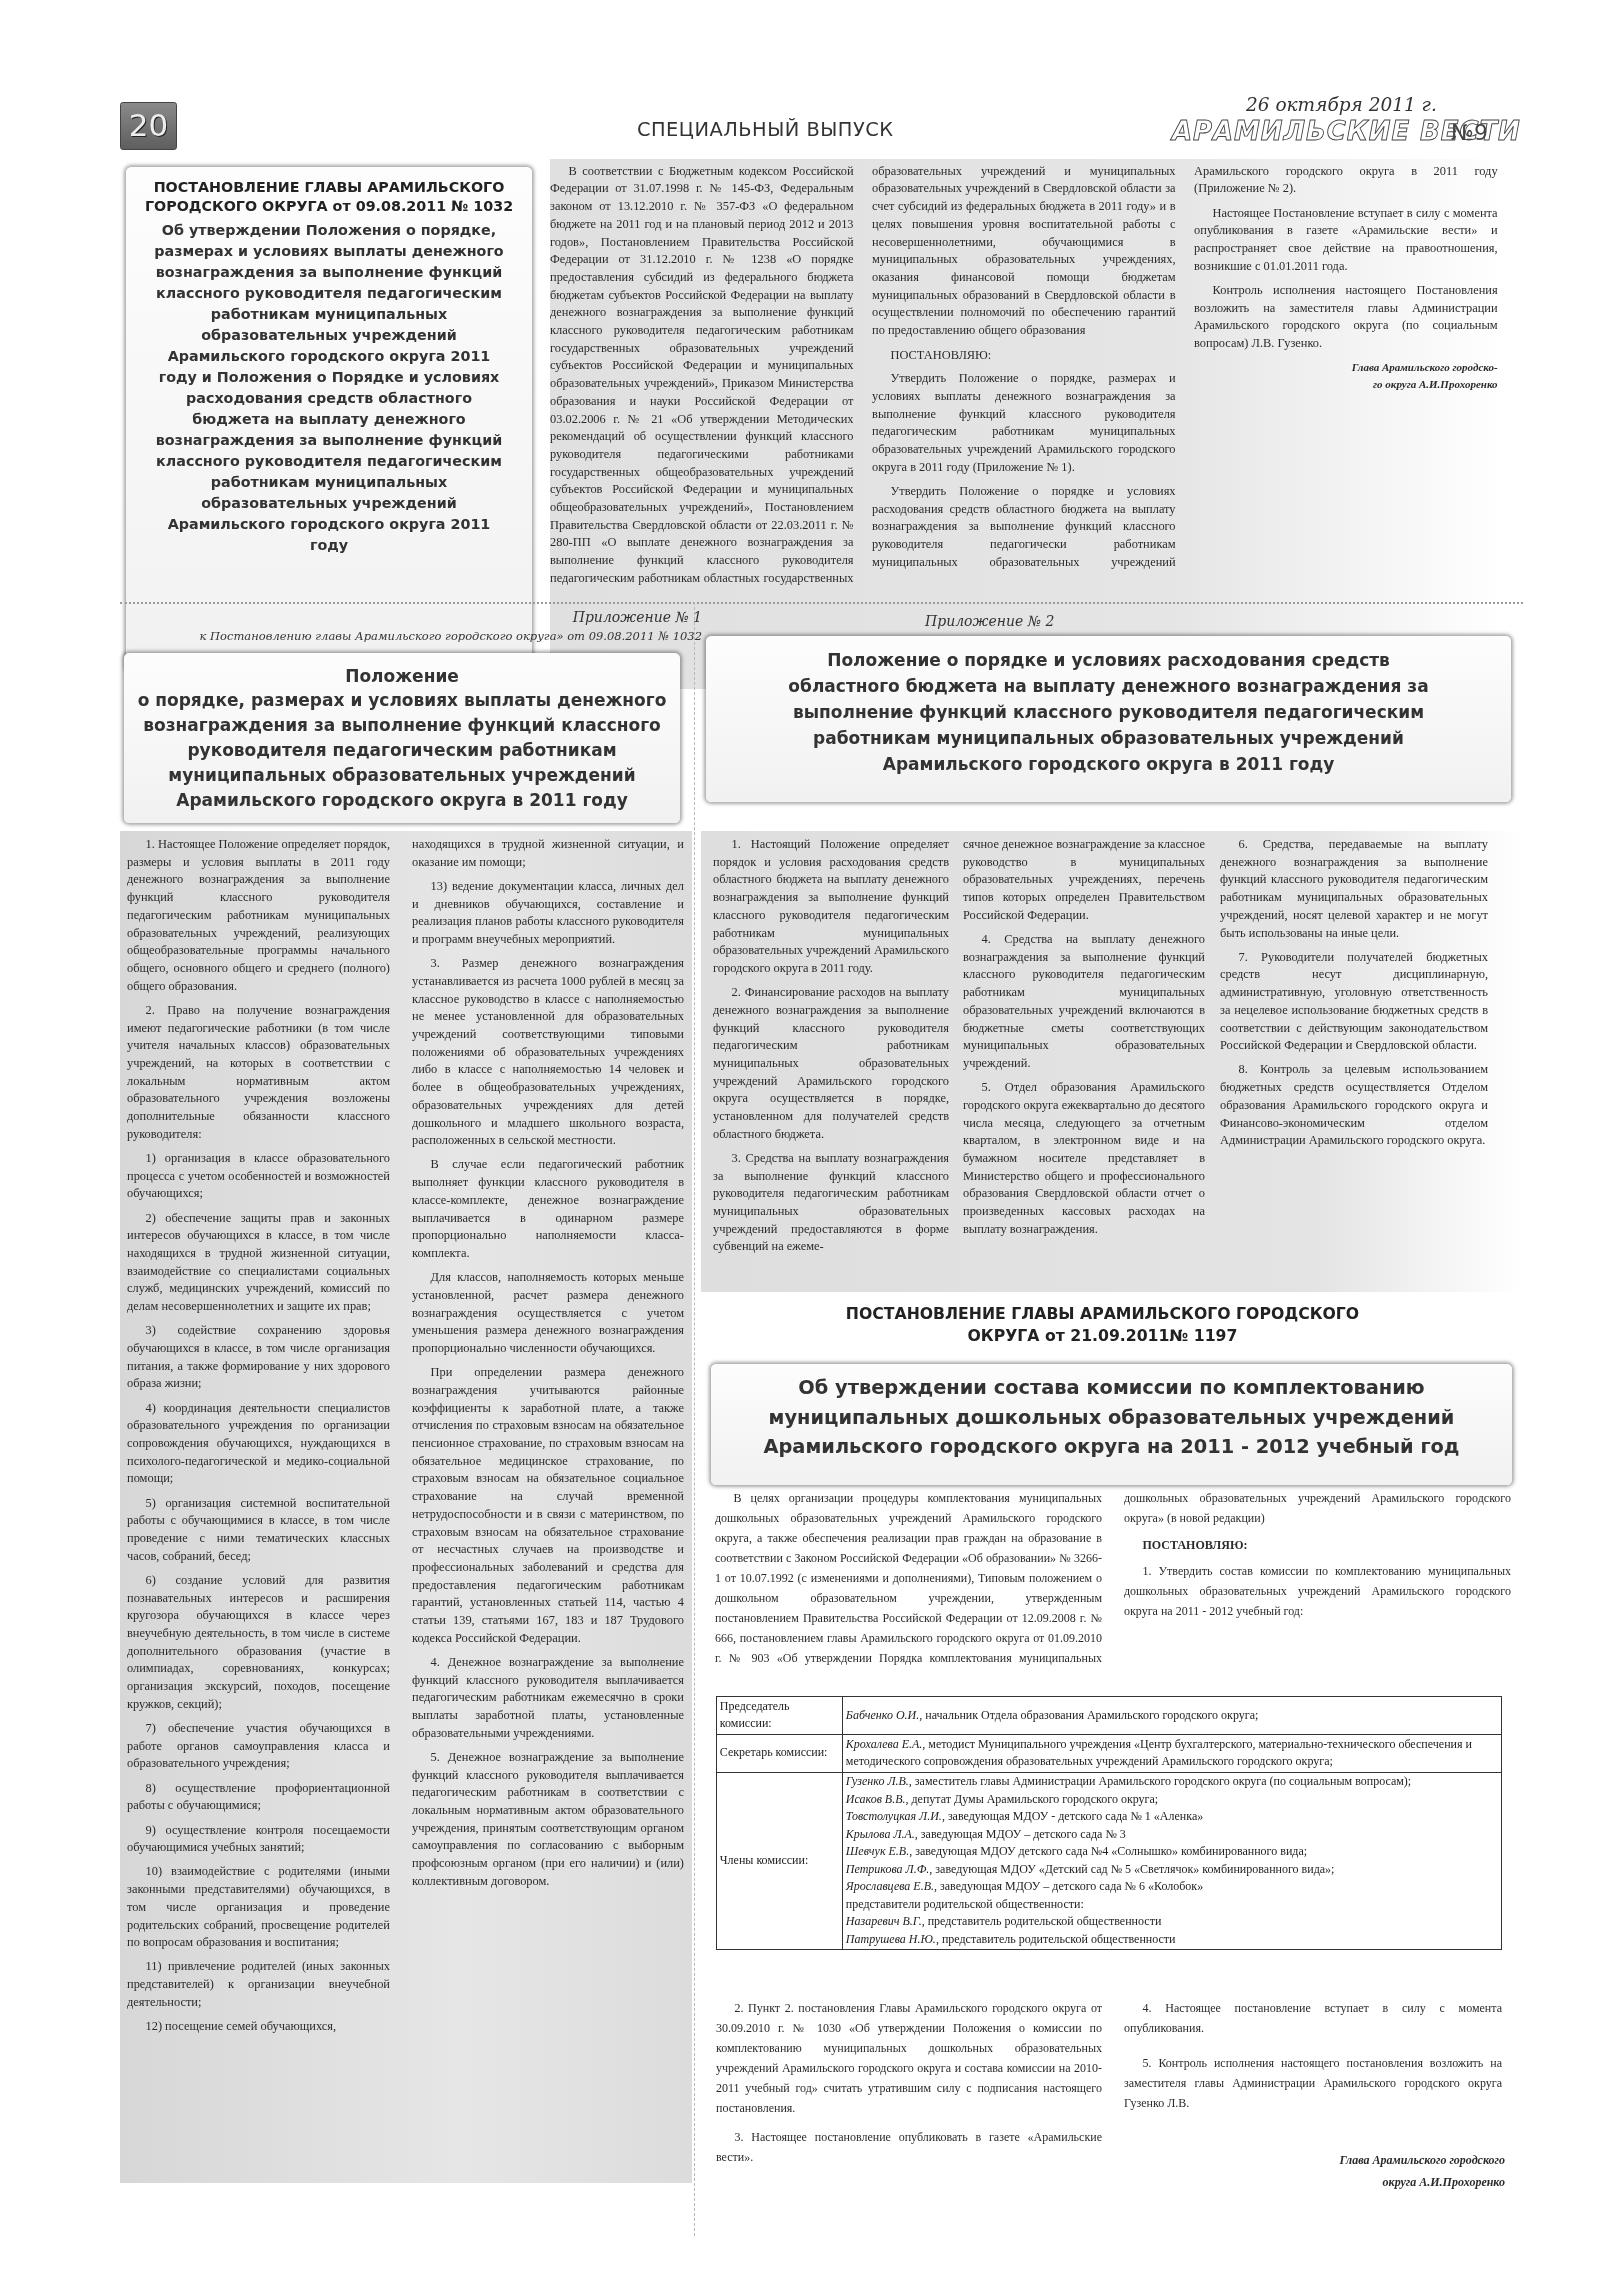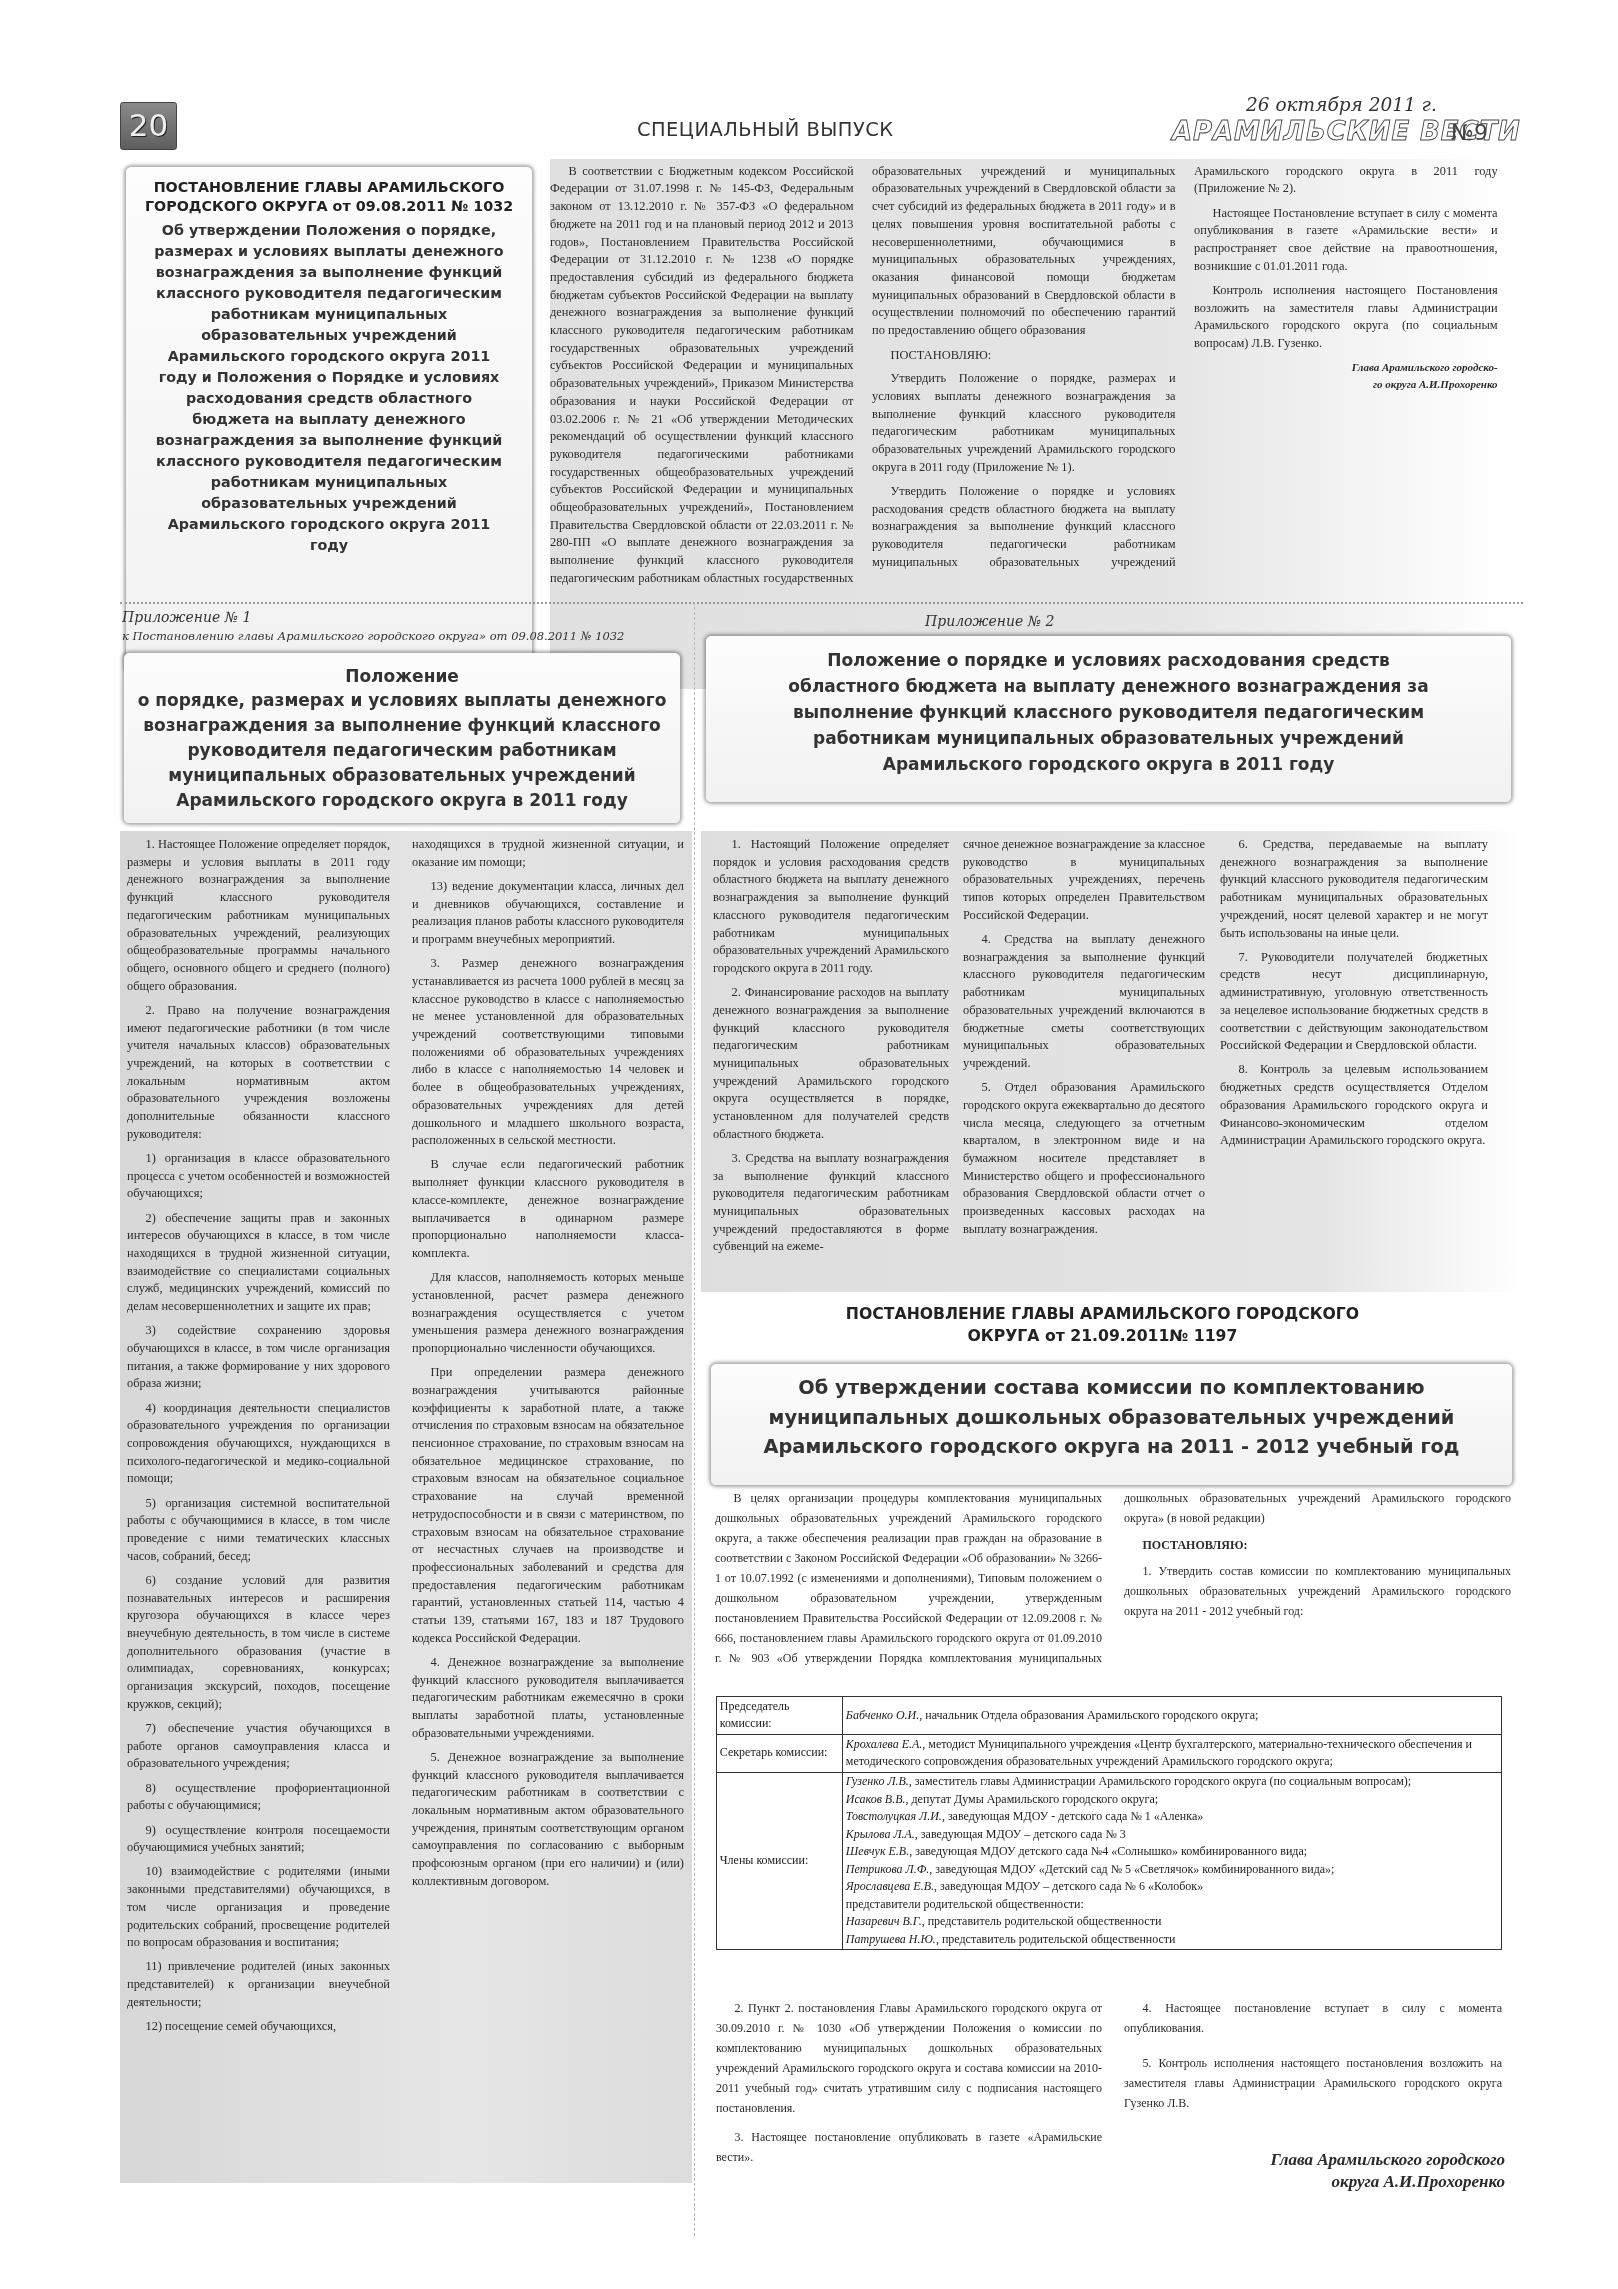--- a/index.html
+++ b/index.html
@@ -17,21 +17,21 @@
 .brand{left:1172px;top:116px;font-family:"DejaVu Sans",sans-serif;font-weight:bold;font-style:italic;font-size:26px;color:#fff;-webkit-text-stroke:0.9px #444;letter-spacing:0.9px}
 .brandnum{left:1451px;top:120px;font-family:"DejaVu Sans",sans-serif;font-size:22px;color:#444}
 .dots{border-top:2.8px dotted #9a9a9a}
 .vdash{border-left:1.8px dashed #b8b8b8}
 .appx{font-family:"DejaVu Serif",serif;font-style:italic;font-size:14px;color:#333}
 .appx2{font-family:"DejaVu Serif",serif;font-style:italic;font-size:11.5px;color:#333}
 table.comm{border-collapse:collapse;width:100%;font-family:"Liberation Serif",serif;font-size:12px;line-height:17.5px;color:#222}
 table.comm td{border:0.9px solid #333;padding:0.9px 2.8px;vertical-align:middle}
 table.comm td.lbl{width:126px}
 table.comm i{font-style:italic}
-.sig{font-family:"Liberation Serif",serif;font-weight:bold;font-style:italic;font-size:17px;text-align:right;line-height:22px}
+.sig{font-family:"Liberation Serif",serif;font-weight:bold;font-style:italic;font-size:12px;text-align:right;line-height:22px}
 </style>
 </head>
 <body>
 
 <div class="abs pagenum">20</div>
 <div class="abs issue">СПЕЦИАЛЬНЫЙ ВЫПУСК</div>
 <div class="abs datehdr">26 октября 2011 г.</div>
 <div class="abs brand">АРАМИЛЬСКИЕ ВЕСТИ</div>
 <div class="abs brandnum">№9</div>
 
@@ -51,21 +51,21 @@
     <div class="sig" style="font-size:11px;line-height:16.6px">
       <div>Глава Арамильского городско-</div>
       <div>го округа А.И.Прохоренко</div>
     </div>
   </div>
 </div>
 
 <div class="abs dots" style="left:120px;top:602px;width:1403px;"></div>
 <div class="abs vdash" style="left:694px;top:602px;height:1634px;"></div>
 
-<div class="abs" style="left:122px;top:609px;width:563px;">
+<div class="abs" style="left:139px;top:609px;width:563px;text-align:right;">
   <div class="appx">Приложение № 1</div>
   <div class="appx2" style="margin-top:3.7px">к Постановлению главы Арамильского городского округа» от 09.08.2011 № 1032</div>
 </div>
 <div class="abs box sans" style="left:124px;top:653px;width:556px;height:170px;padding:11px 5.5px;">
   <div style="font-weight:bold;font-size:17px;line-height:24px;color:#333">Положение</div>
   <div style="font-weight:bold;font-size:17px;line-height:25px;color:#333">о порядке, размерах и условиях выплаты денежного вознаграждения за выполнение функций классного руководителя педагогическим работникам муниципальных образовательных учреждений Арамильского городского округа в 2011 году</div>
 </div>
 
 <div class="abs grayzone" style="left:120px;top:831px;width:572px;height:1352px;"></div>
 <div class="abs serif" style="left:127px;top:836px;width:263px;">

